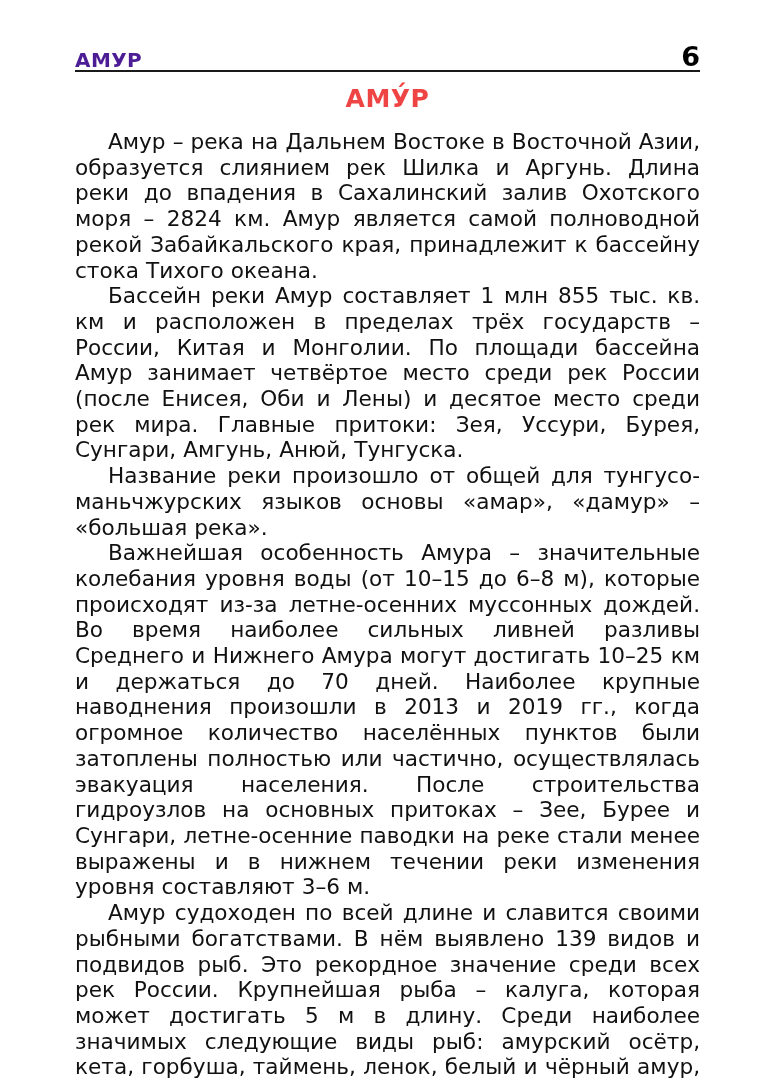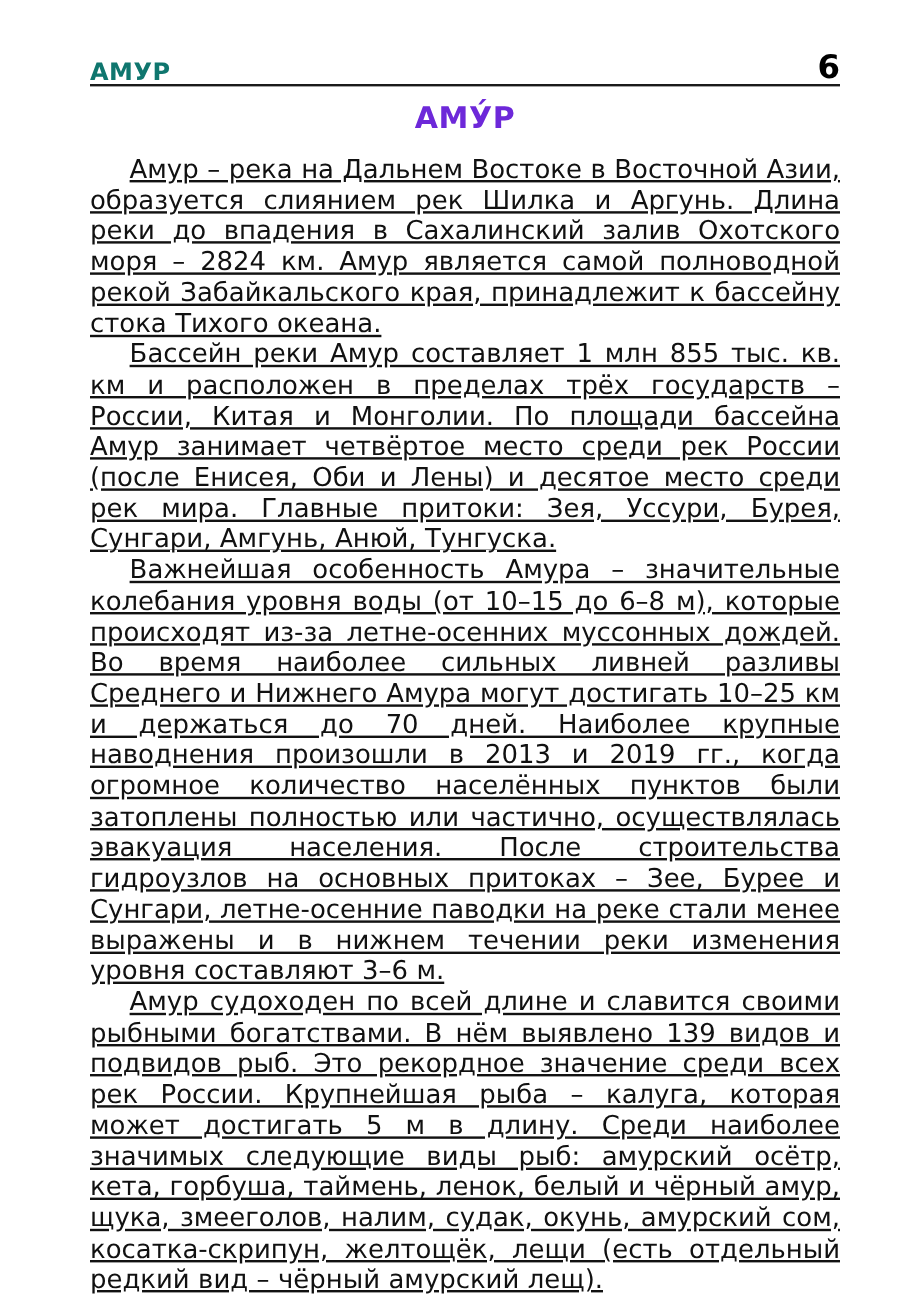--- a/index.html
+++ b/index.html
@@ -34,21 +34,21 @@
     height: 32px;
     display: flex;
     align-items: flex-end;
     justify-content: space-between;
   }
   .running-header-title {
     font-size: 20px;
     font-weight: bold;
     letter-spacing: 0.4px;
     line-height: 1;
-    color: #0f766e;
+    color: #4c1d95;
   }
   .running-header-pagenum {
     font-size: 27px;
     font-weight: bold;
     line-height: 1;
     color: #000000;
   }
   .header-rule {
     position: absolute;
     left: 75px;
@@ -64,51 +64,51 @@
     left: 75px;
     top: 84px;
     width: 625px;
   }
   .article-title {
     font-size: 25px;
     font-weight: bold;
     text-align: center;
     letter-spacing: 0.5px;
     margin: 0 0 16px 0;
-    color: #6d28d9;
+    color: #ef4444;
   }
   .body-text p {
     margin: 0;
     font-size: 21.6px;
     line-height: 25.7px;
     text-align: justify;
     text-indent: 33px;
     color: #111111;
     word-spacing: 0.2px;
     hyphens: manual;
-    text-decoration: underline;
   }
 </style>
 </head>
 <body>
 
 <div class="page">
 
   <div class="running-header">
     <span class="running-header-title">АМУР</span>
     <span class="running-header-pagenum">6</span>
   </div>
 
   <div class="header-rule"></div>
 
   <div class="article">
     <h1 class="article-title">АМУ́Р</h1>
 
     <div class="body-text">
       <p>Амур – река на Дальнем Востоке в Восточной Азии, образуется слиянием рек Шилка и Аргунь. Длина реки до впадения в Сахалинский залив Охотского моря – 2824 км. Амур является самой полноводной рекой Забайкальского края, принадлежит к бассейну стока Тихого океана.</p>
       <p>Бассейн реки Амур составляет 1 млн 855 тыс. кв. км и расположен в пределах трёх государств – России, Китая и Монголии. По площади бассейна Амур занимает четвёртое место среди рек России (после Енисея, Оби и Лены) и десятое место среди рек мира. Главные притоки: Зея, Уссури, Бурея, Сунгари, Амгунь, Анюй, Тунгуска.</p>
+      <p>Название реки произошло от общей для тунгусо-маньчжурских языков основы «амар», «дамур» – «большая река».</p>
       <p>Важнейшая особенность Амура – значительные колебания уровня воды (от 10–15 до 6–8 м), которые происходят из-за летне-осенних муссонных дождей. Во время наиболее сильных ливней разливы Среднего и Нижнего Амура могут достигать 10–25 км и держаться до 70 дней. Наиболее крупные наводнения произошли в 2013 и 2019 гг., когда огромное количество населённых пунктов были затоплены полностью или частично, осуществлялась эвакуация населения. После строительства гидроузлов на основных притоках – Зее, Бурее и Сунгари, летне-осенние паводки на реке стали менее выражены и в нижнем течении реки изменения уровня составляют 3–6 м.</p>
       <p>Амур судоходен по всей длине и славится своими рыбными богатствами. В нём выявлено 139 видов и подвидов рыб. Это рекордное значение среди всех рек России. Крупнейшая рыба – калуга, которая может достигать 5 м в длину. Среди наиболее значимых следующие виды рыб: амурский осётр, кета, горбуша, таймень, ленок, белый и чёрный амур, щука, змееголов, налим, судак, окунь, амурский сом, косатка-скрипун, желтощёк, лещи (есть отдельный редкий вид – чёрный амурский лещ).</p>
 
     </div>
   </div>
 
 </div>
 
 </body></html>

